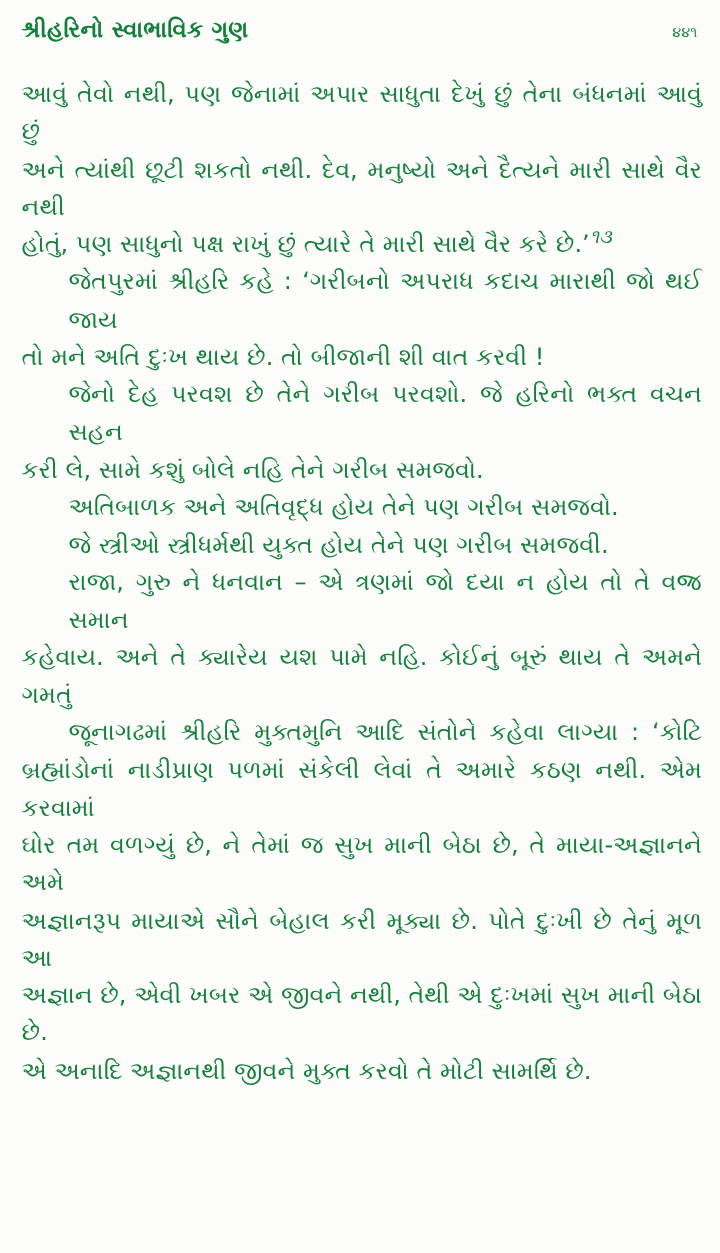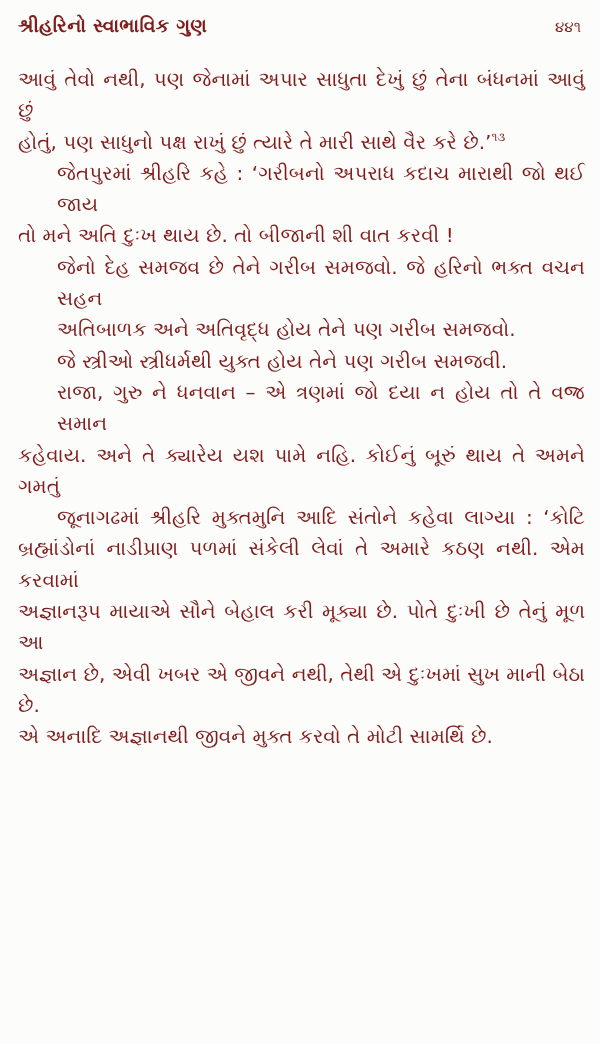--- a/index.html
+++ b/index.html
@@ -2,97 +2,101 @@
 <html><head>
 <meta charset="utf-8">
 <style>
   html, body { margin: 0; padding: 0; }
   .page {
     position: relative;
     width: 600px;
     height: 1044px;
     box-sizing: border-box;
     background: #fcfcfa;
-    color: #7f1d1d;
+    color: #15803d;
     padding: 14px 15px 0 18px;
     overflow: hidden;
     font-family: "DejaVu Sans", sans-serif;
   }
   .header-row {
     display: flex;
     justify-content: space-between;
     align-items: baseline;
   }
   .page-heading {
     font-size: 19px;
     font-weight: 700;
     letter-spacing: 0.2px;
   }
   .page-number {
-    font-size: 15px;
+    font-size: 12px;
     font-weight: 400;
     padding-right: 4px;
   }
   .body-text {
     margin-top: 27px;
     font-size: 20px;
     line-height: 31.3px;
   }
   .para { margin: 0; }
   .ln { text-align: justify; text-align-last: justify; }
   .ln.last { text-align-last: left; }
   .ln.ind { padding-left: 39px; }
   sup.fnref {
-    font-size: 12px;
+    font-size: 16px;
     line-height: 0;
     vertical-align: super;
+    font-style: italic;
   }
 </style>
 </head>
 <body>
 
 <div class="page">
 
   <div class="header-row">
     <span class="page-heading">શ્રીહરિનો સ્વાભાવિક ગુણ</span>
     <span class="page-number">૪૪૧</span>
   </div>
 
   <div class="body-text">
 
     <div class="para">
       <div class="ln">આવું તેવો નથી, પણ જેનામાં અપાર સાધુતા દેખું છું તેના બંધનમાં આવું છું</div>
+      <div class="ln">અને ત્યાંથી છૂટી શકતો નથી. દેવ, મનુષ્યો અને દૈત્યને મારી સાથે વૈર નથી</div>
       <div class="ln last"><span>હોતું, પણ સાધુનો પક્ષ રાખું છું ત્યારે તે મારી સાથે વૈર કરે છે.’</span><sup class="fnref">૧૩</sup></div>
     </div>
 
     <div class="para">
       <div class="ln ind">જેતપુરમાં શ્રીહરિ કહે : ‘ગરીબનો અપરાધ કદાચ મારાથી જો થઈ જાય</div>
       <div class="ln last">તો મને અતિ દુઃખ થાય છે. તો બીજાની શી વાત કરવી !</div>
     </div>
 
     <div class="para">
-      <div class="ln ind">જેનો દેહ સમજવ છે તેને ગરીબ સમજવો. જે હરિનો ભક્ત વચન સહન</div>
+      <div class="ln ind">જેનો દેહ પરવશ છે તેને ગરીબ પરવશો. જે હરિનો ભક્ત વચન સહન</div>
+      <div class="ln last">કરી લે, સામે કશું બોલે નહિ તેને ગરીબ સમજવો.</div>
     </div>
 
     <div class="para">
       <div class="ln last ind">અતિબાળક અને અતિવૃદ્ધ હોય તેને પણ ગરીબ સમજવો.</div>
     </div>
 
     <div class="para">
       <div class="ln last ind">જે સ્ત્રીઓ સ્ત્રીધર્મથી યુક્ત હોય તેને પણ ગરીબ સમજવી.</div>
     </div>
 
     <div class="para">
       <div class="ln ind">રાજા, ગુરુ ને ધનવાન – એ ત્રણમાં જો દયા ન હોય તો તે વજ્ર સમાન</div>
       <div class="ln">કહેવાય. અને તે ક્યારેય યશ પામે નહિ. કોઈનું બૂરું થાય તે અમને ગમતું</div>
     </div>
 
     <div class="para">
       <div class="ln ind">જૂનાગઢમાં શ્રીહરિ મુક્તમુનિ આદિ સંતોને કહેવા લાગ્યા : ‘કોટિ</div>
       <div class="ln">બ્રહ્માંડોનાં નાડીપ્રાણ પળમાં સંકેલી લેવાં તે અમારે કઠણ નથી. એમ કરવામાં</div>
+      <div class="ln">ઘોર તમ વળગ્યું છે, ને તેમાં જ સુખ માની બેઠા છે, તે માયા-અજ્ઞાનને અમે</div>
       <div class="ln">અજ્ઞાનરૂપ માયાએ સૌને બેહાલ કરી મૂક્યા છે. પોતે દુઃખી છે તેનું મૂળ આ</div>
       <div class="ln">અજ્ઞાન છે, એવી ખબર એ જીવને નથી, તેથી એ દુઃખમાં સુખ માની બેઠા છે.</div>
       <div class="ln last">એ અનાદિ અજ્ઞાનથી જીવને મુક્ત કરવો તે મોટી સામર્થિ છે.</div>
     </div>
 
   </div>
 
 </div>
 
 </body></html>

